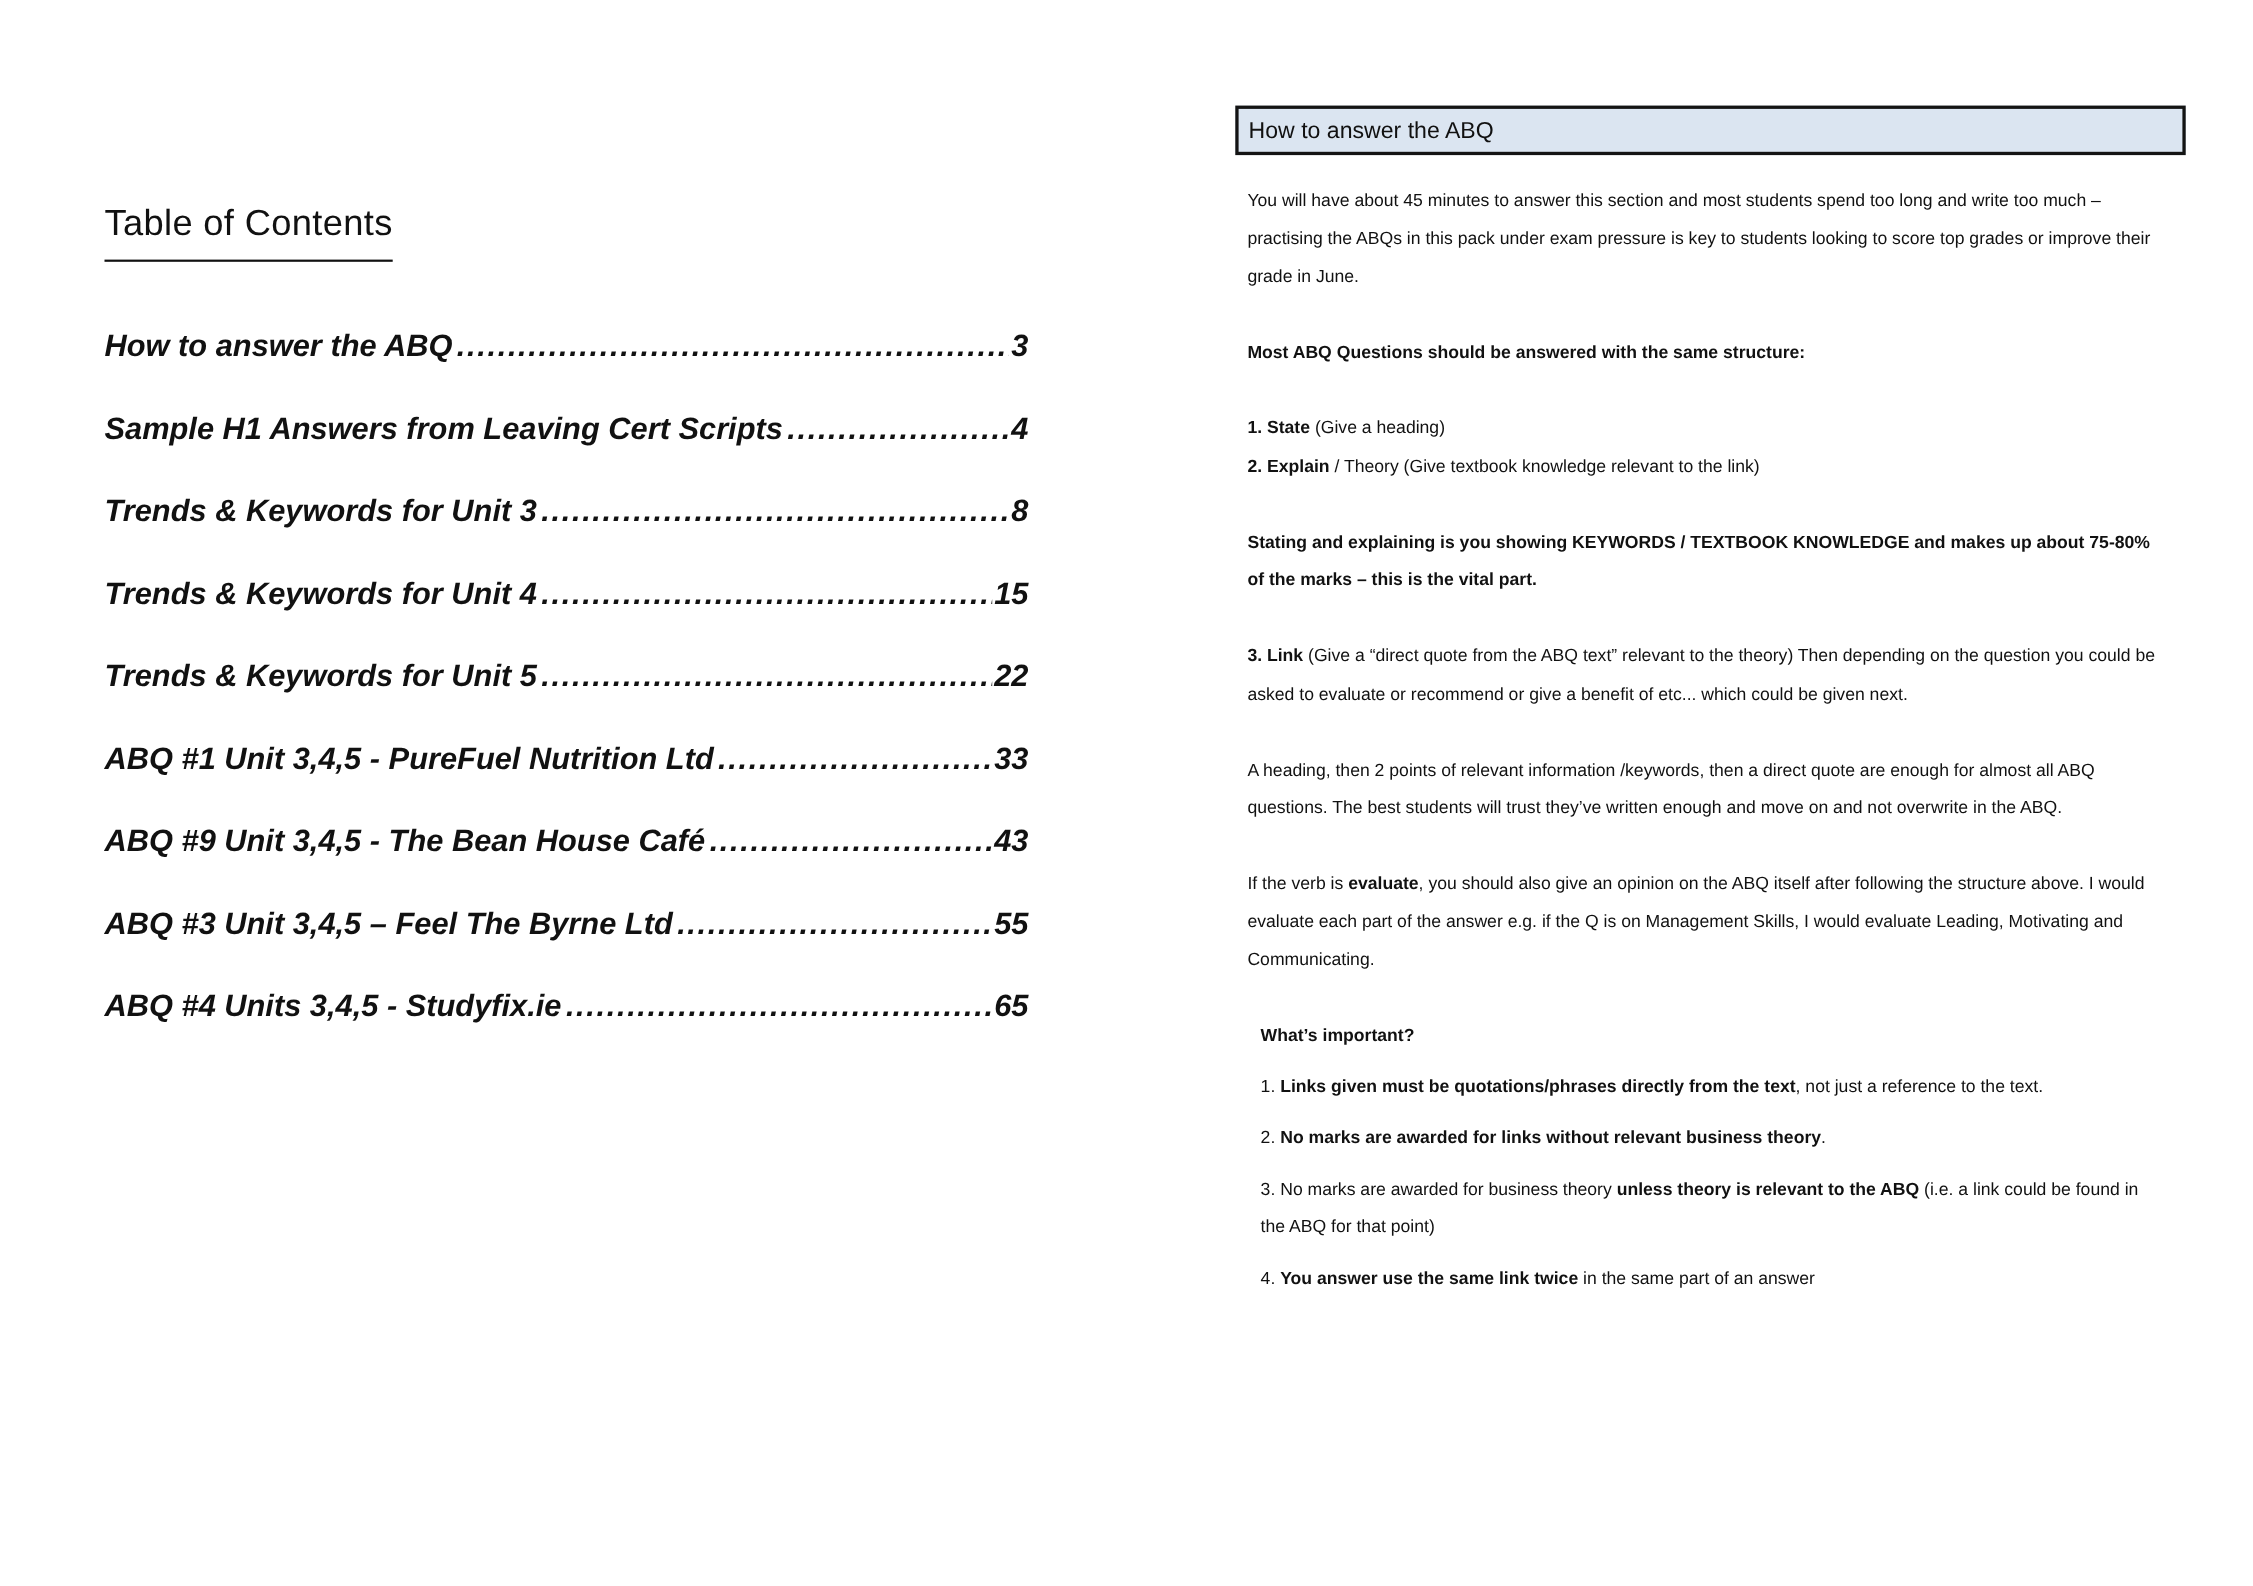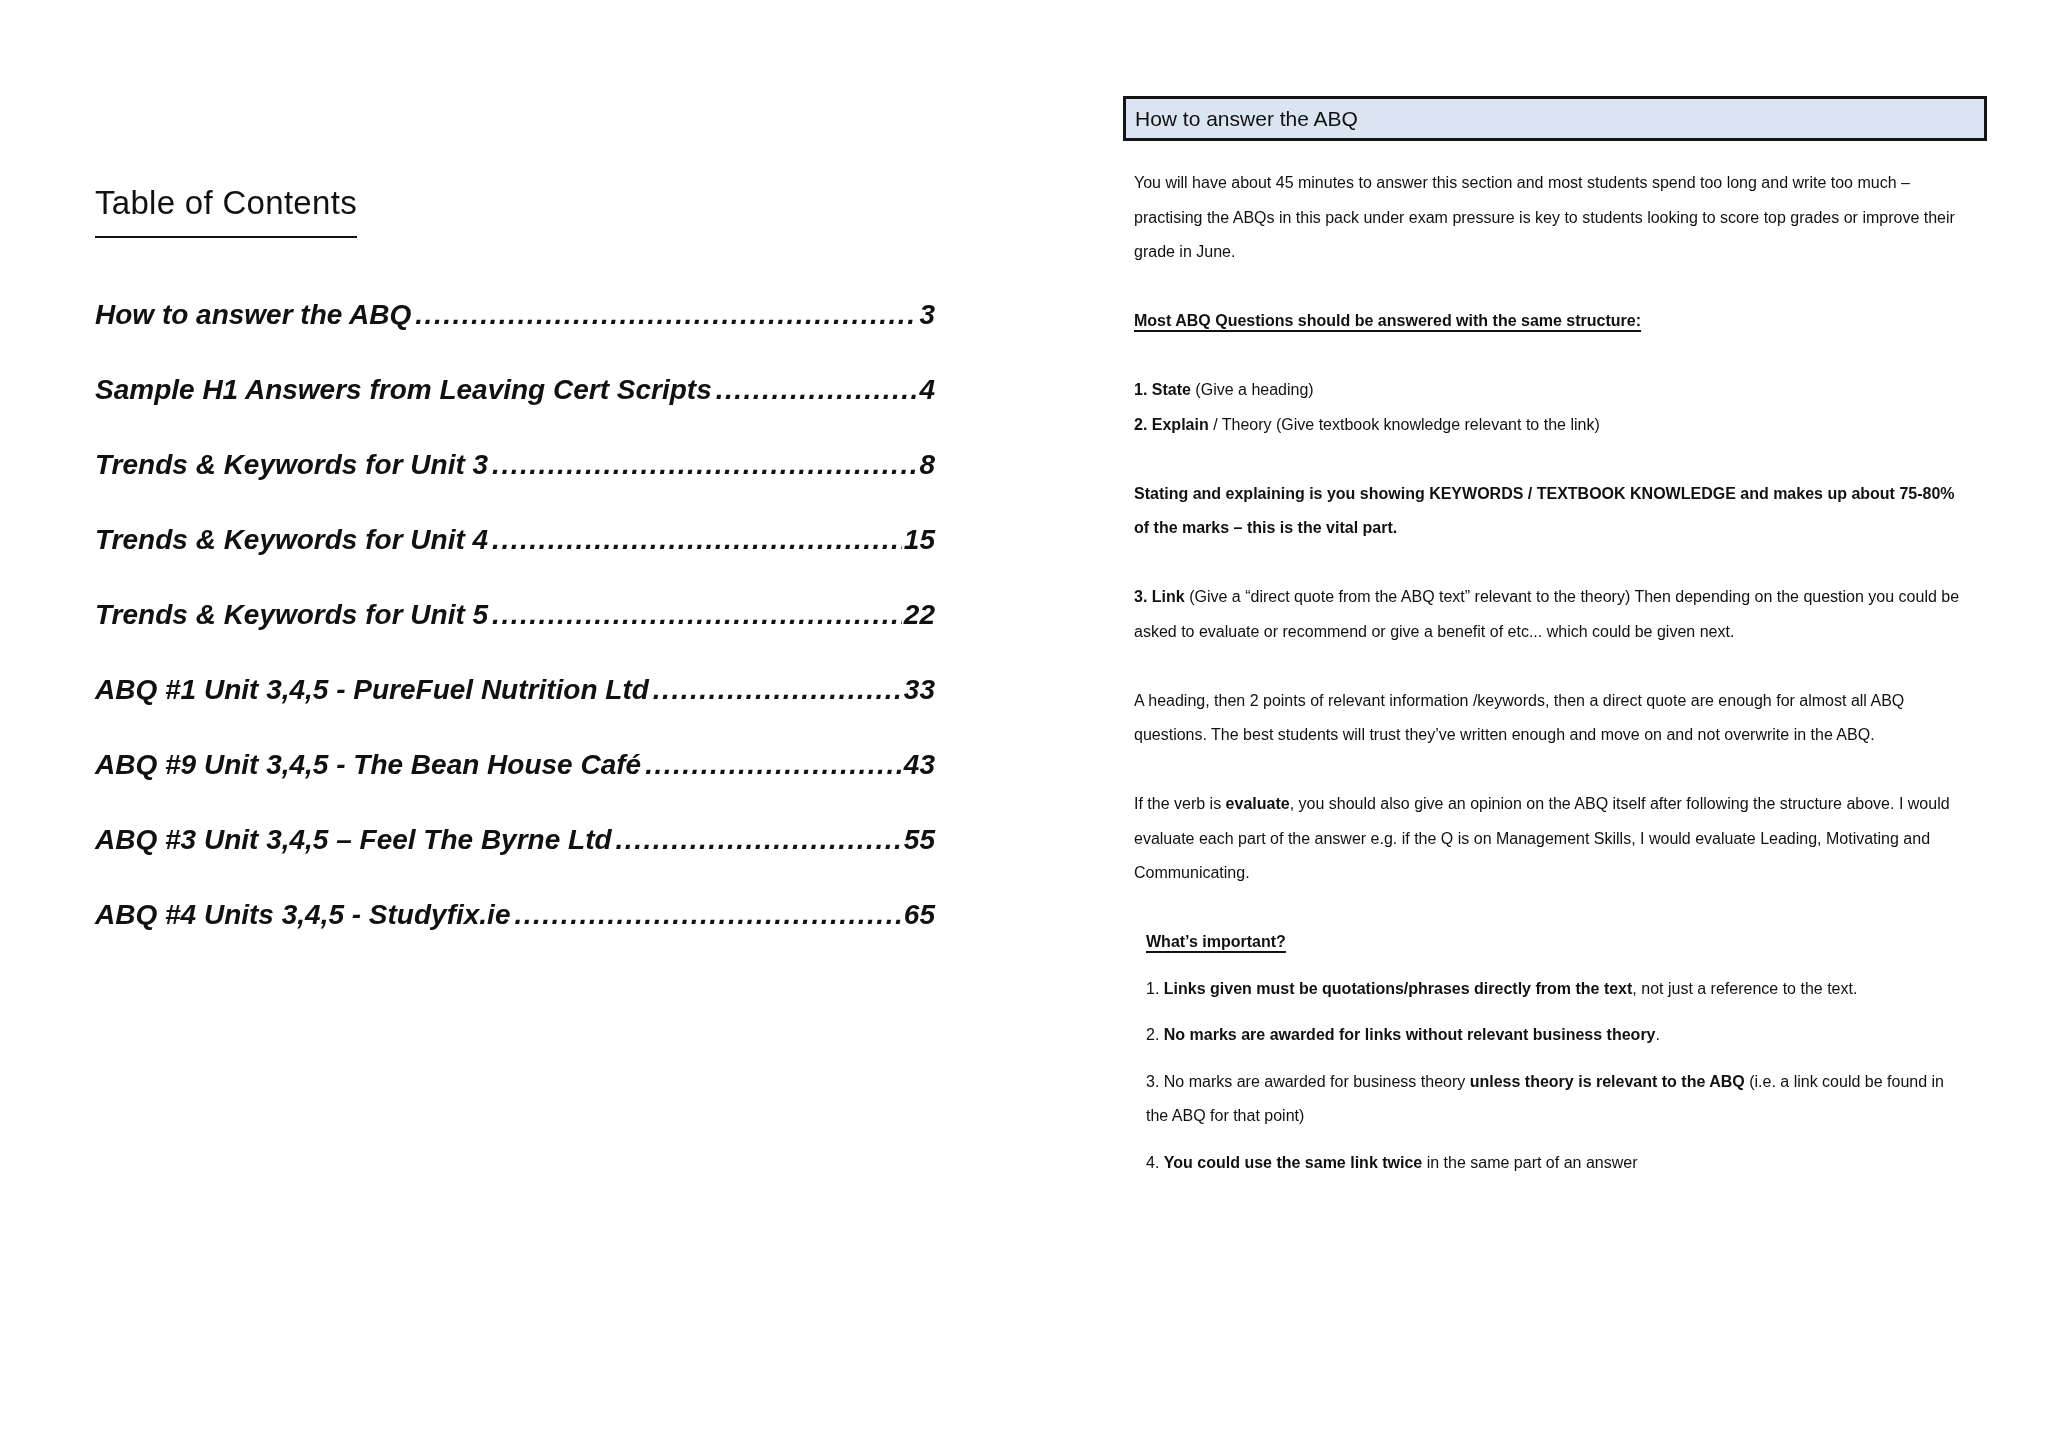--- a/index.html
+++ b/index.html
@@ -46,21 +46,20 @@
     padding-left:9px;
   }
 
   .abq-body {
     position:absolute; left:1134px; top:166px; width:838px;
     font-size:16px; line-height:34.5px;
   }
   .abq-body p, .abq-body .block { margin:0 0 34.5px 0; }
   .bold { font-weight:700; }
   .uline {
-    text-decoration:underline;
     text-decoration-thickness:1.5px;
     text-underline-offset:4px;
     text-align:center;
   }
   .important div { margin:12px; }
 </style>
 </head>
 <body>
 
 <section>
@@ -146,18 +145,18 @@
 
     <p><span>If the verb is </span><span class="bold">evaluate</span><span>, you should also give an opinion on the ABQ itself after following the structure above. I would evaluate each part of the answer e.g. if the Q is on Management Skills, I would evaluate Leading, Motivating and Communicating.</span></p>
 
     <div class="important">
       <div>
         <span class="bold uline">What’s important?</span>
       </div>
       <div><span>1. </span><span class="bold">Links given must be quotations/phrases directly from the text</span><span>, not just a reference to the text.</span></div>
       <div><span>2. </span><span class="bold">No marks are awarded for links without relevant business theory</span><span>.</span></div>
       <div><span>3. No marks are awarded for business theory </span><span class="bold">unless theory is relevant to the ABQ</span><span> (i.e. a link could be found in the ABQ for that point)</span></div>
-      <div><span>4. </span><span class="bold">You could use the same link twice</span><span> in the same part of an answer</span></div>
+      <div><span>4. </span><span class="bold">You answer use the same link twice</span><span> in the same part of an answer</span></div>
     </div>
 
   </div>
 
 </section>
 
 </body></html>

